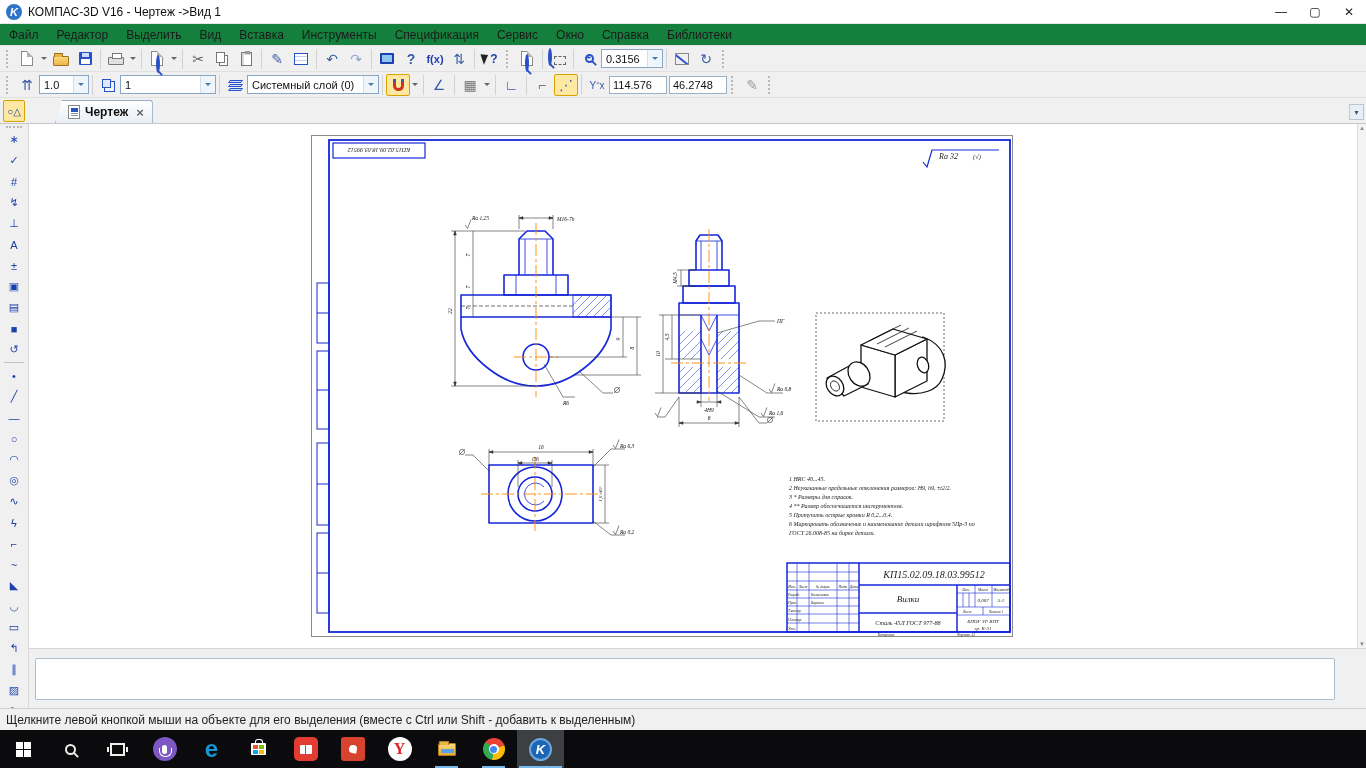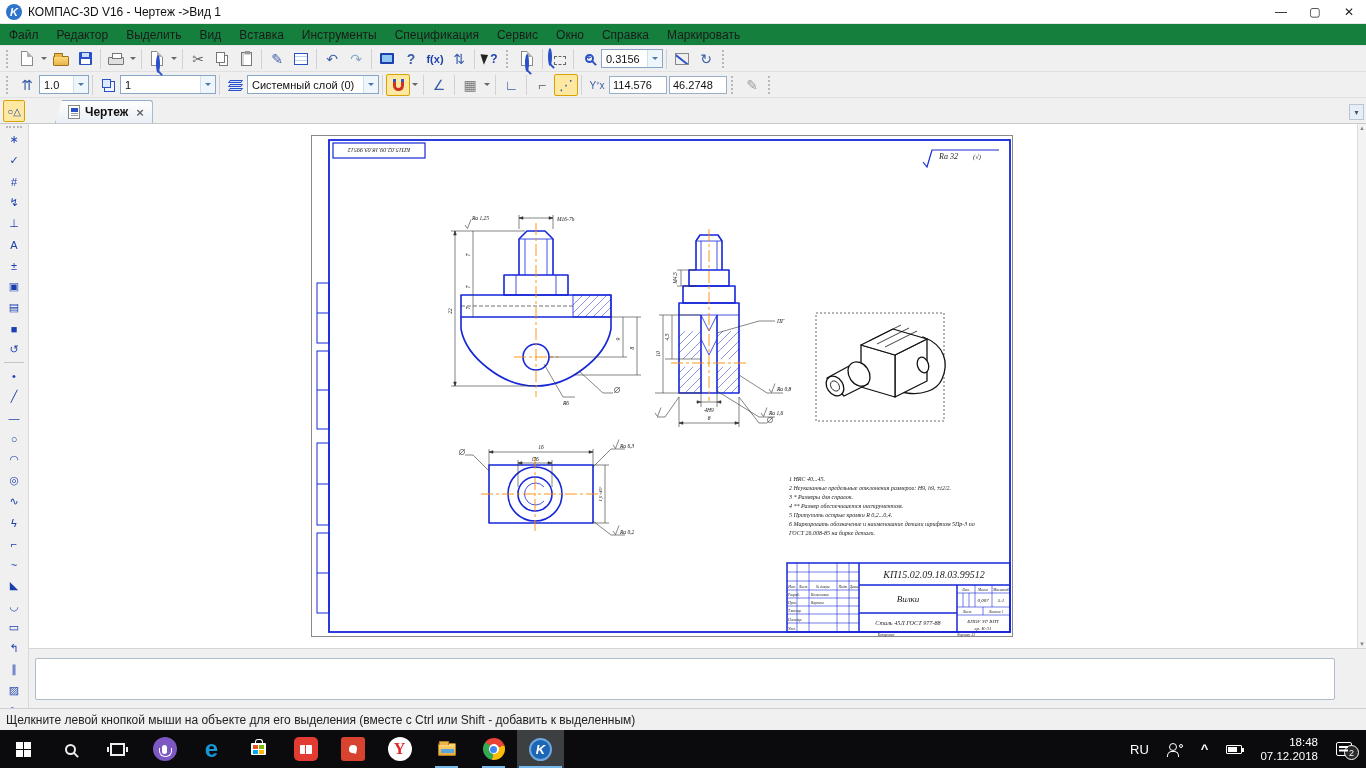--- a/index.html
+++ b/index.html
@@ -170,21 +170,21 @@
   <span class="menu-item">Файл</span>
   <span class="menu-item">Редактор</span>
   <span class="menu-item">Выделить</span>
   <span class="menu-item">Вид</span>
   <span class="menu-item">Вставка</span>
   <span class="menu-item">Инструменты</span>
   <span class="menu-item">Спецификация</span>
   <span class="menu-item">Сервис</span>
   <span class="menu-item">Окно</span>
   <span class="menu-item">Справка</span>
-  <span class="menu-item">Маркировать</span>
+  <span class="menu-item">Библиотеки</span>
 </div>
 
 <div class="toolbar">
   <div class="grip"></div>
   <div class="tbtn">
       <span class="istack">
         <span class="ipage"></span>
       </span>
     </div>
   <div class="caret"></div>
@@ -641,28 +641,13 @@
       <span class="t-explorer"></span>
     </div>
   <div class="task running">
       <span class="t-chrome">
         <i></i>
       </span>
     </div>
   <div class="task active">
       <span class="t-kompas">K</span>
     </div>
-  <div class="tray">
-    <span class="lang">RU</span>
-    <span class="t-people">
-        <i></i>
-      </span>
-    <span class="t-chevron">^</span>
-    <span class="t-batt"></span>
-    <div class="t-clock">
-      <div>18:48</div>
-      <div>07.12.2018</div>
-    </div>
-    <span class="t-notif">
-        <span class="badge">2</span>
-      </span>
-  </div>
 </div>
 
 </body></html>

